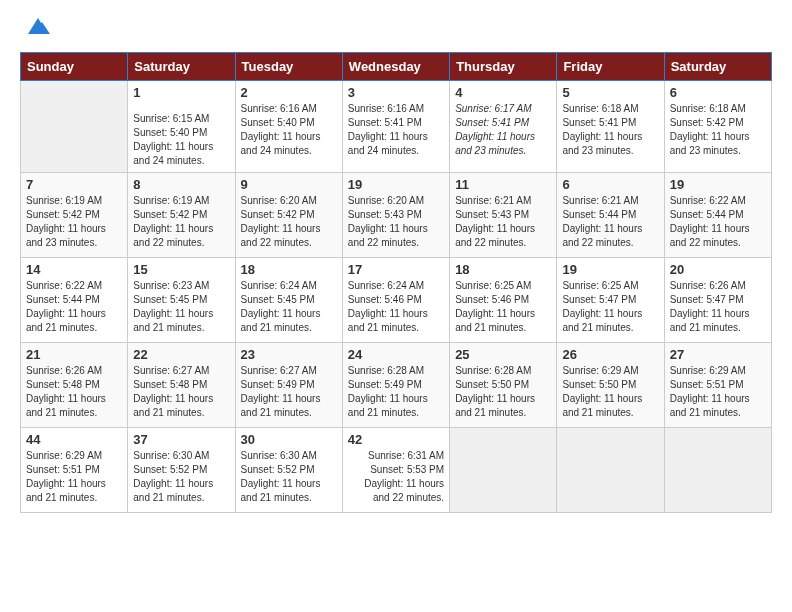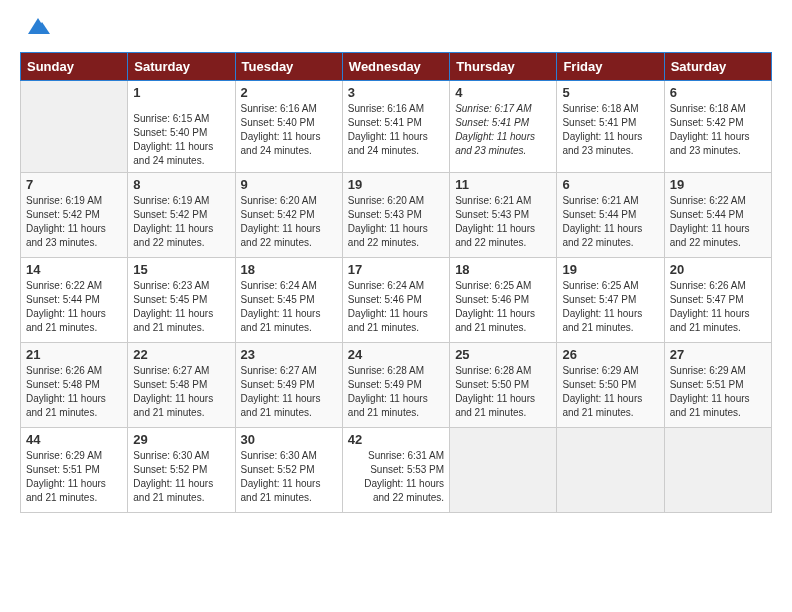--- a/index.html
+++ b/index.html
@@ -322,21 +322,21 @@
       </tr>
       <tr>
         <td>
           <span class="day-num">44</span>
           <div class="day-info" style="white-space: pre-line;">Sunrise: 6:29 AM
 Sunset: 5:51 PM
 Daylight: 11 hours
 and 21 minutes.</div>
         </td>
         <td>
-          <span class="day-num">29</span>
+          <span class="day-num">37</span>
           <div class="day-info" style="white-space: pre-line;">Sunrise: 6:30 AM
 Sunset: 5:52 PM
 Daylight: 11 hours
 and 21 minutes.</div>
         </td>
         <td>
           <span class="day-num">30</span>
           <div class="day-info" style="white-space: pre-line;">Sunrise: 6:30 AM
 Sunset: 5:52 PM
 Daylight: 11 hours

